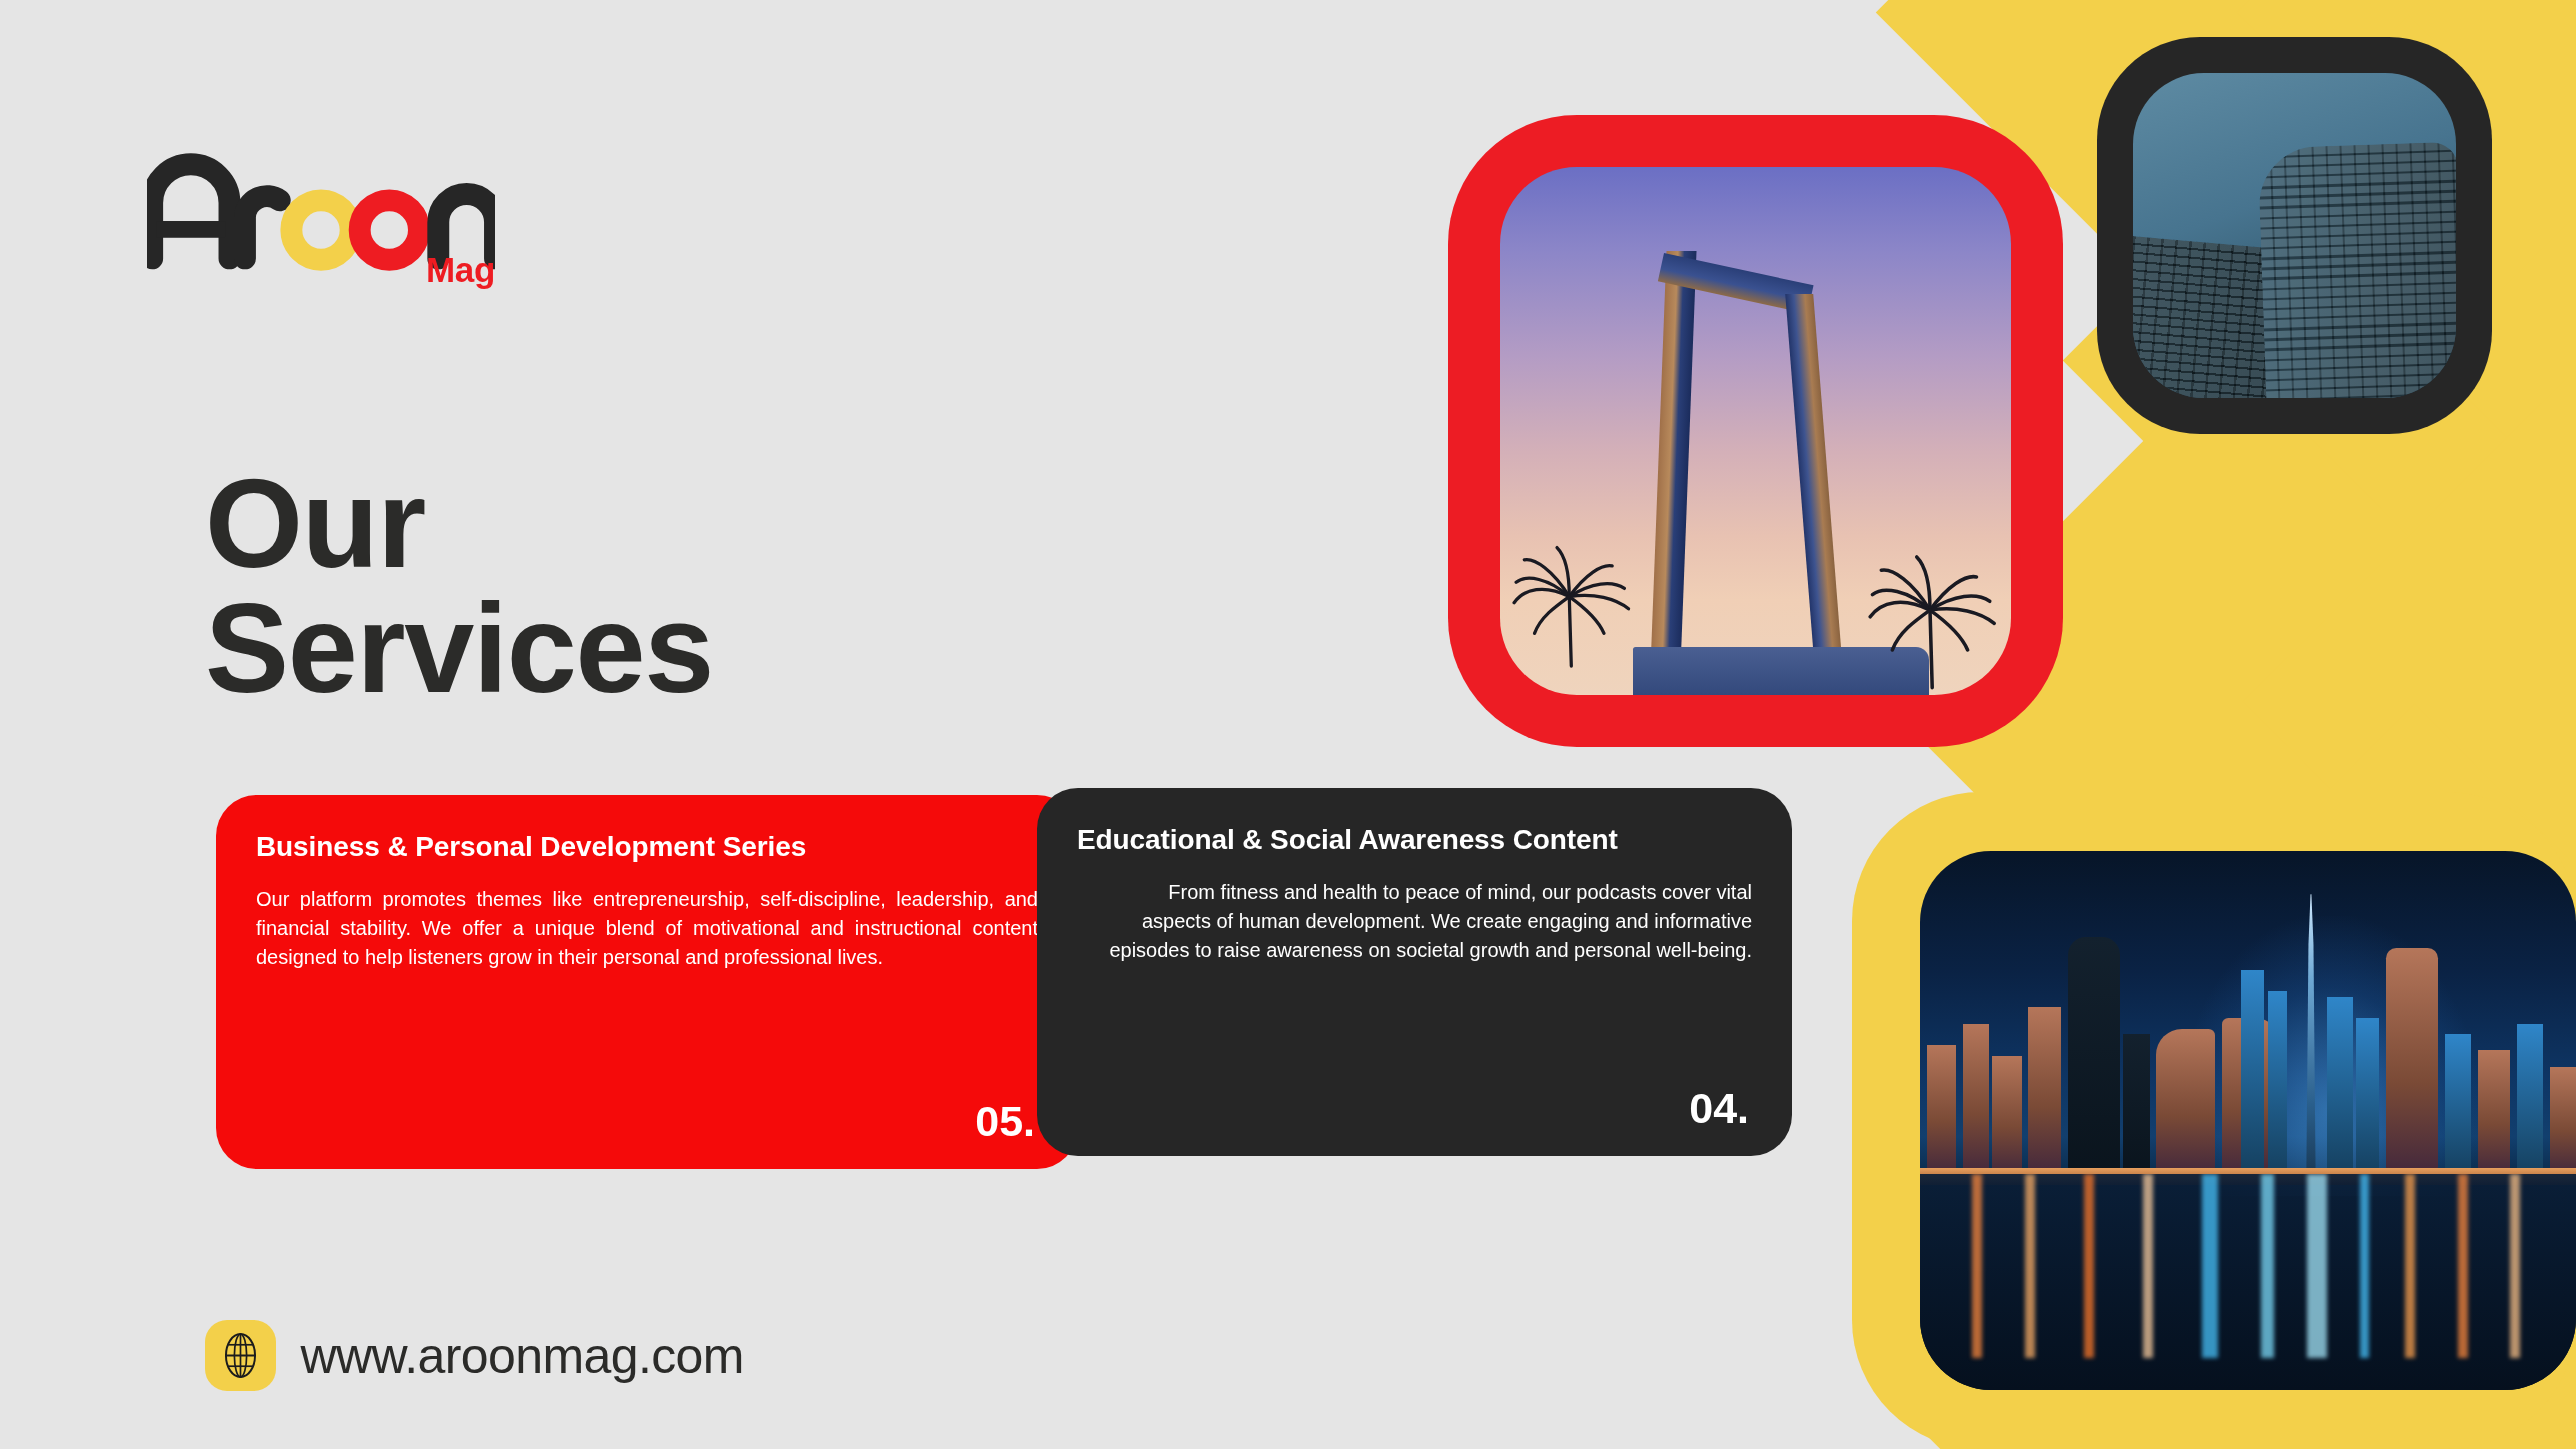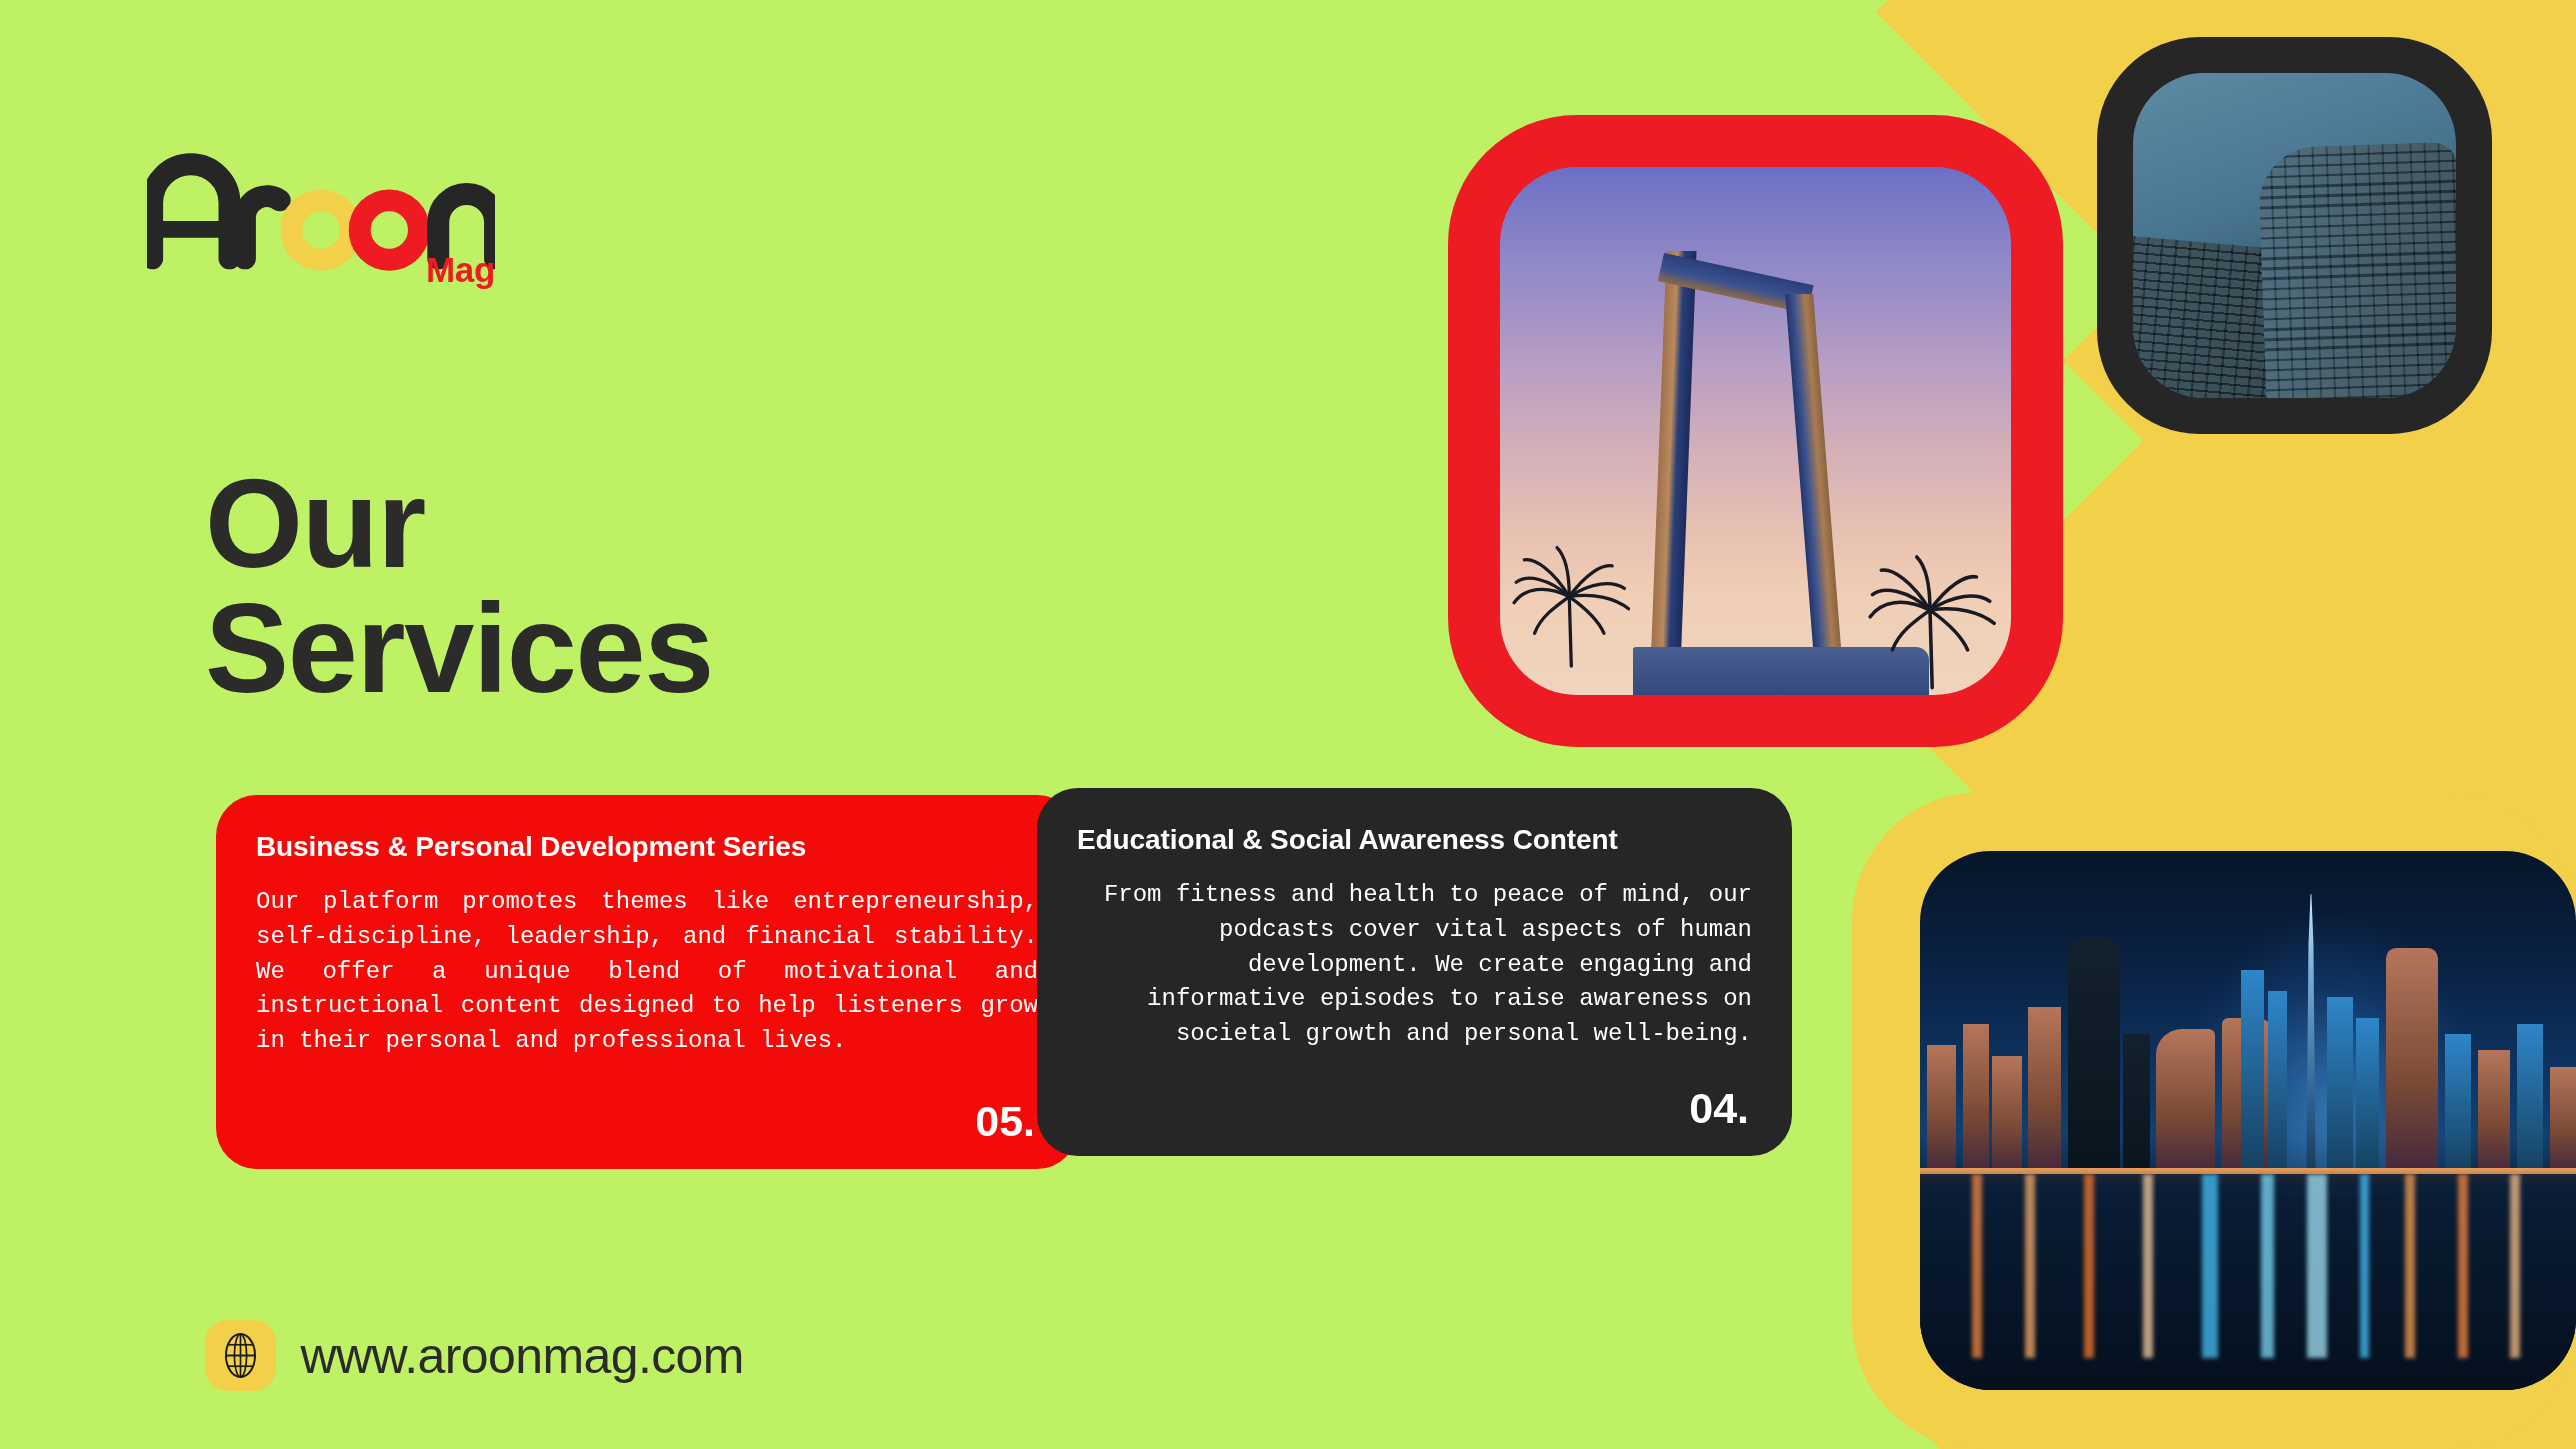--- a/index.html
+++ b/index.html
@@ -4,21 +4,21 @@
 <style>
   html, body {
     margin: 0;
     padding: 0;
     background: #ffffff;
   }
   #slide {
     position: relative;
     width: 2576px;
     height: 1449px;
-    background: #bef264;
+    background: #e5e5e5;
     overflow: hidden;
     font-family: "Liberation Sans", sans-serif;
   }
 
   
   .deco-layer {
     position: absolute;
     inset: 0;
     overflow: hidden;
     pointer-events: none;
@@ -87,26 +87,25 @@
     border-radius: 41px;
   }
   .card-title {
     font-size: 28px;
     font-weight: 700;
     letter-spacing: -0.1px;
     margin: 0 0 22px 0;
     white-space: nowrap;
   }
   .card-body {
-    font-size: 24px;
+    font-size: 20px;
     line-height: 1.45;
     text-align: justify;
     margin: 0;
     font-weight: 400;
-    font-family: Liberation Mono, monospace;
   }
   .card-dark .card-body { text-align: right; margin-left: 20px; }
   .card-num {
     position: absolute;
     right: 43px;
     bottom: 23px;
     font-size: 43px;
     font-weight: 700;
     letter-spacing: 0px;
   }

